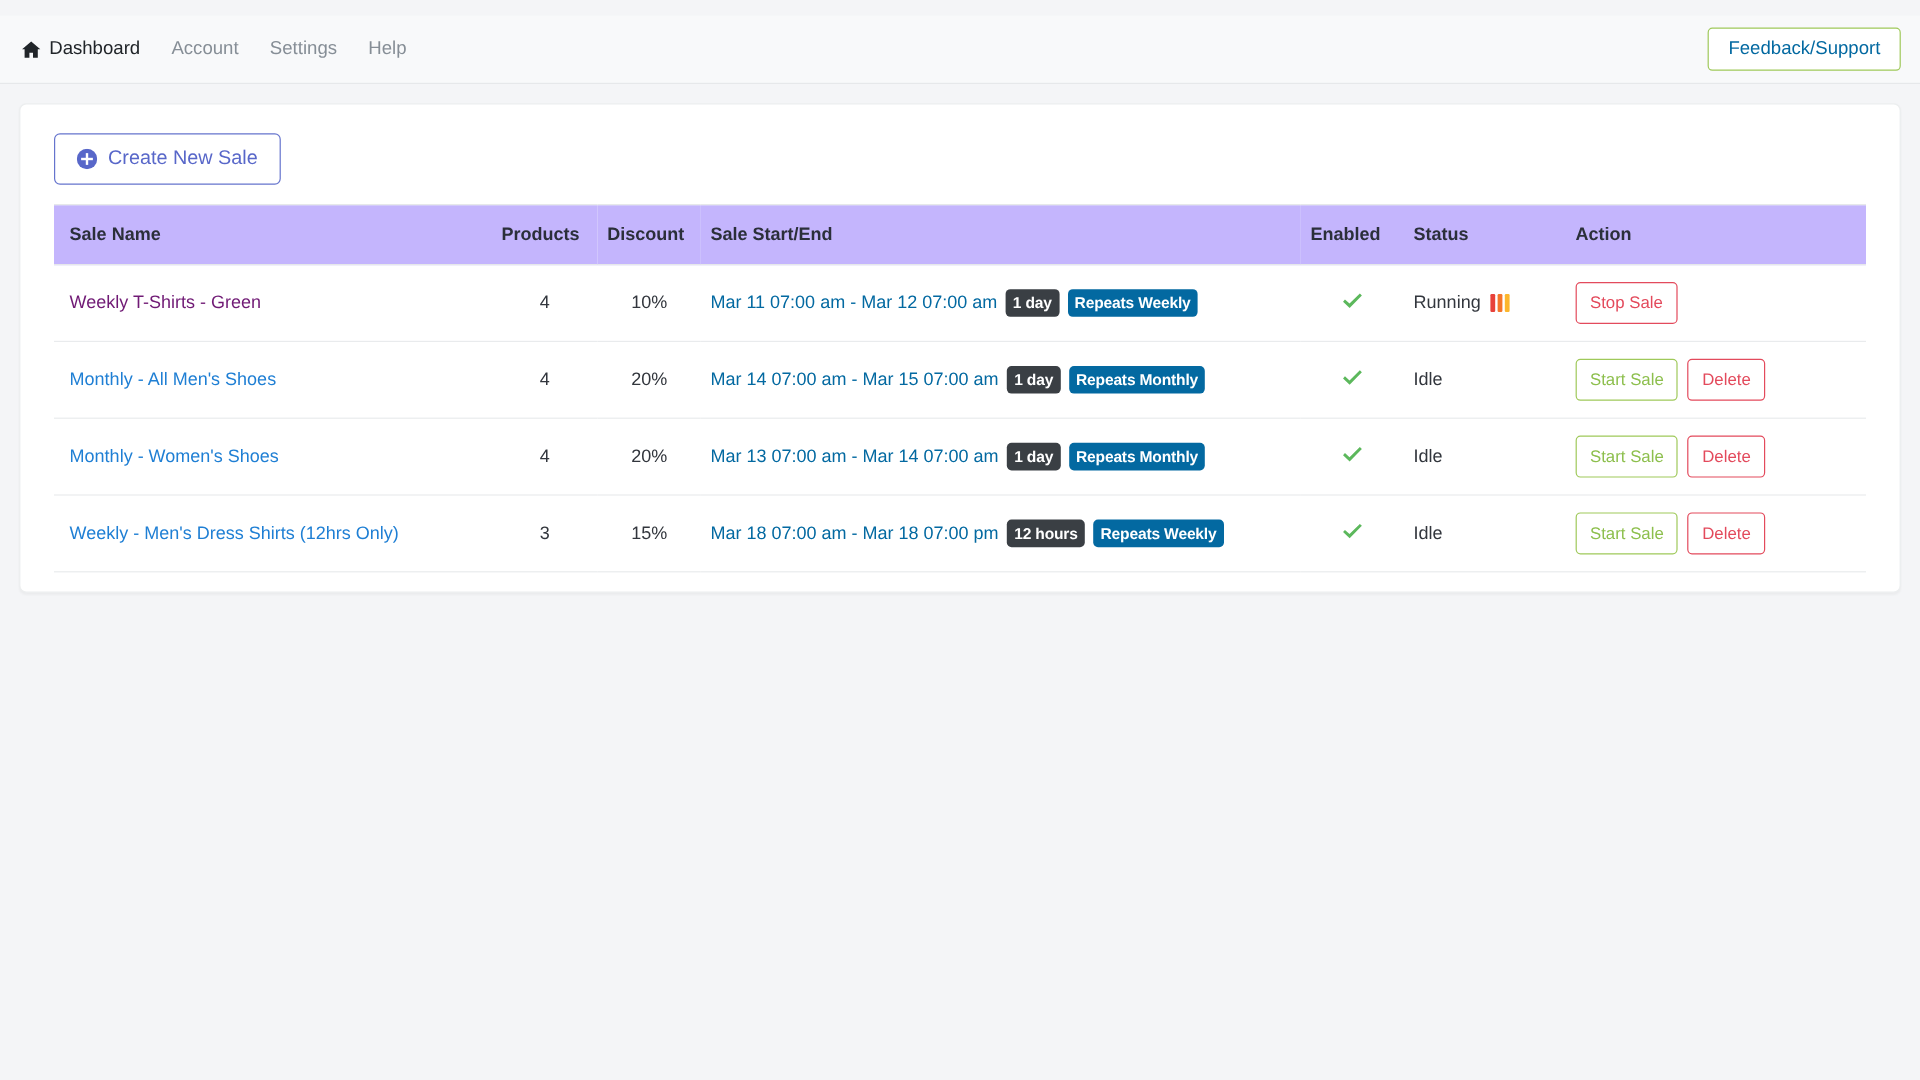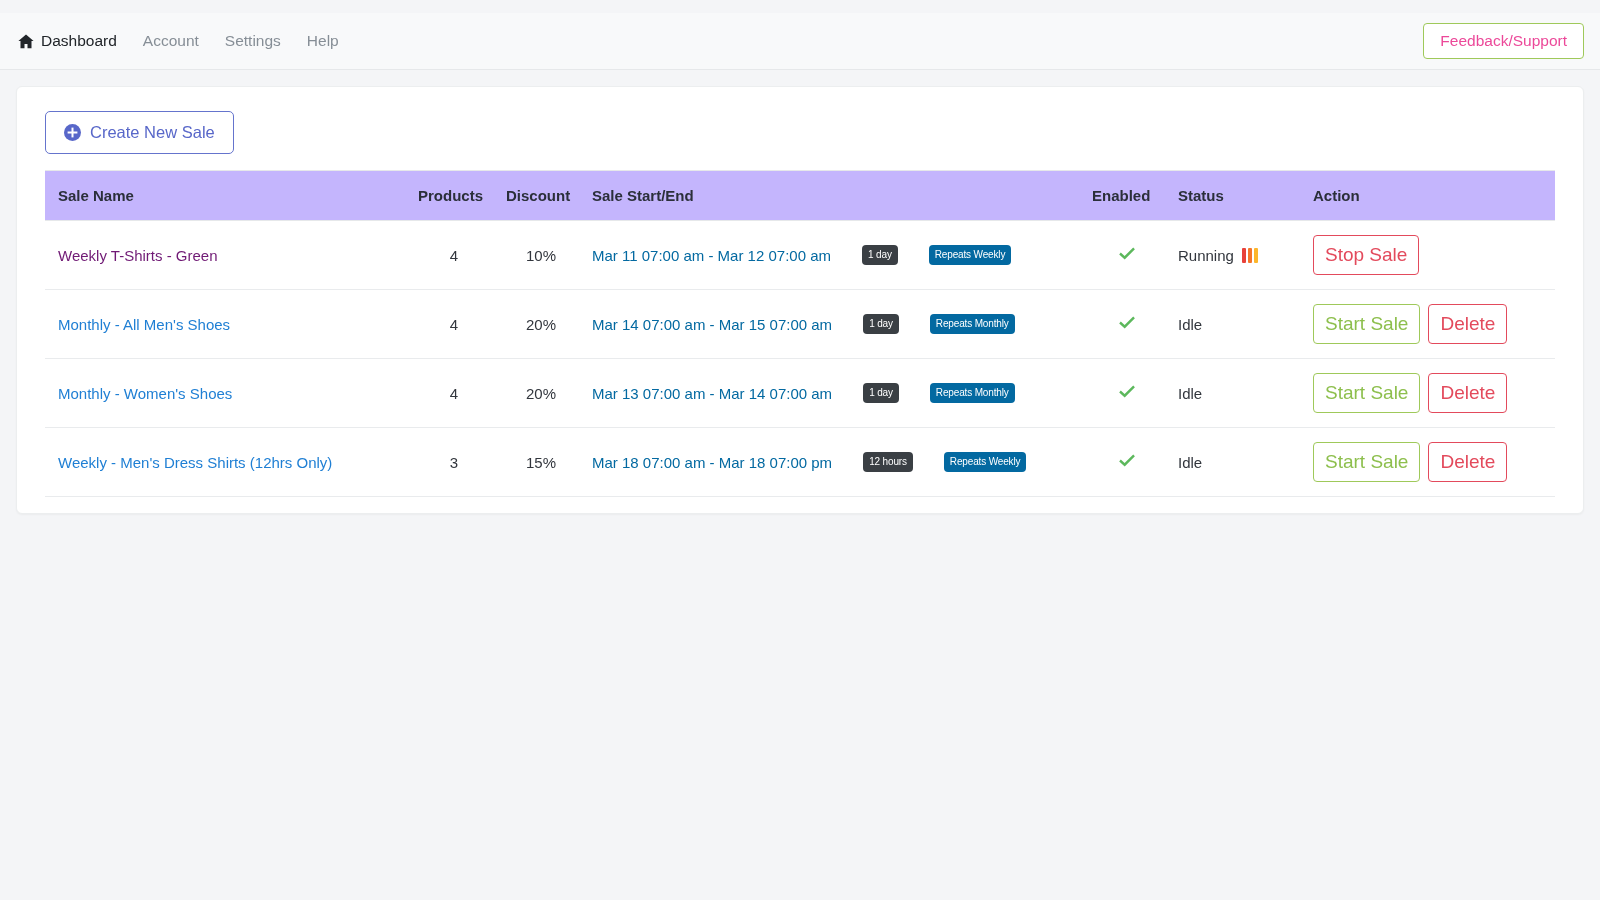--- a/index.html
+++ b/index.html
@@ -28,21 +28,21 @@
     text-decoration: none;
     white-space: nowrap;
     line-height: 1;
   }
   .nav-item.active { color: #212529; display: flex; align-items: center; gap: 7px; }
   .home-icon { display: inline-flex; align-items: center; }
   .nav-spacer { flex: 1 1 auto; }
 
   .feedback-btn {
     border: 1px solid #9fc95a;
-    color: #ec4899;
+    color: #0369a1;
     background: #ffffff;
     border-radius: 4px;
     font-size: 15.5px;
     padding: 9px 16px 10px 16px;
     line-height: 1;
     cursor: pointer;
     white-space: nowrap;
     font-family: inherit;
   }
 
@@ -112,45 +112,44 @@
 
   .sale-link { color: #1f7fd4; text-decoration: none; cursor: pointer; }
   .sale-plain { color: #701a75; }
 
   .dates-cell { white-space: nowrap; display: flex; align-items: center; gap: 7px; }
   .date-text { font-size: 15px; color: #0369a1; }
 
   .badge {
     display: inline-block;
     border-radius: 4px;
-    font-size: 10px;
-    font-weight: normal;
+    font-size: 13px;
+    font-weight: bold;
     line-height: 1;
     padding: 5px 6px 5px 6px;
     white-space: nowrap;
     letter-spacing: -0.15px;
-    margin-left: 24px;
   }
   .badge-dark { background: #3a3f44; color: #ffffff; }
   .badge-blue { background: #0369a1; color: #ffffff; }
 
   .check-icon { display: inline-flex; align-items: center; justify-content: center; }
 
   .status-cell { display: flex; align-items: center; gap: 8px; white-space: nowrap; }
   .equalizer { display: inline-flex; align-items: flex-end; gap: 2px; height: 15px; }
   .equalizer span { display: block; width: 4px; border-radius: 1px; }
   .eq1 { height: 15px; background: #e8413a; }
   .eq2 { height: 15px; background: #f4752a; }
   .eq3 { height: 15px; background: #fcb62c; }
 
   .action-cell { display: flex; align-items: center; gap: 8px; }
   .btn-sm {
     border-radius: 4px;
     background: #ffffff;
-    font-size: 19px;
+    font-size: 14px;
     line-height: 1;
     padding: 9px 11px 10px 11px;
     cursor: pointer;
     white-space: nowrap;
     font-family: inherit;
   }
   .btn-danger { border: 1px solid #e34a5c; color: #e34a5c; }
   .btn-success { border: 1px solid #9fc95a; color: #8dbf4d; }
 </style>
 </head>

